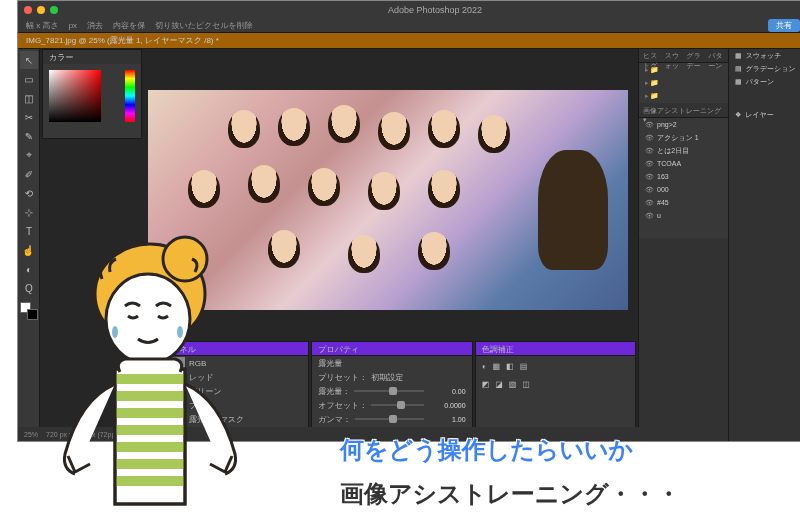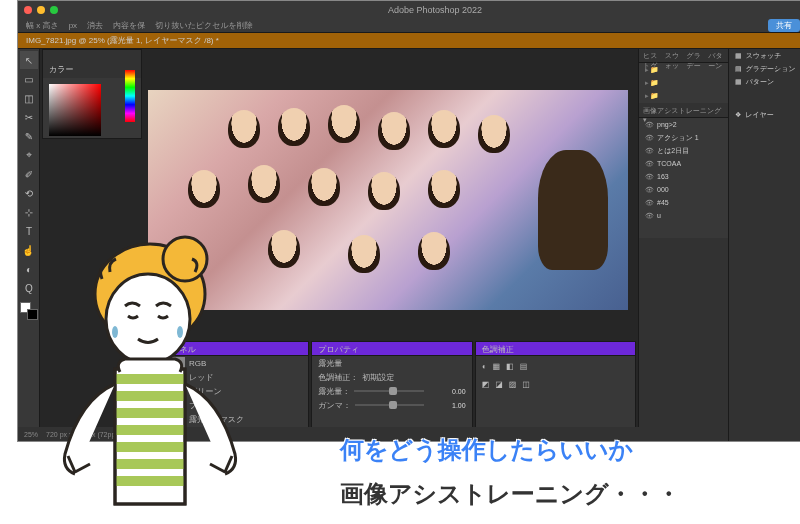--- a/index.html
+++ b/index.html
@@ -15,21 +15,21 @@
 .tabbar{height:16px;background:#a16207;display:flex;align-items:center;padding:0 8px;font-size:8px;color:#ccc;border-bottom:1px solid #1a1a1a}
 .workspace{display:flex;height:calc(100% - 48px)}
 .tools{width:22px;background:#383838;display:flex;flex-direction:column;gap:1px;padding:2px;border-right:1px solid #1a1a1a}
 .tool{width:18px;height:18px;display:flex;align-items:center;justify-content:center;color:#bbb;font-size:10px;cursor:pointer}
 .tool.active{background:#4a4a4a}
 .fgbg{position:relative;width:18px;height:18px;margin-top:4px}
 .fgbg .fg{position:absolute;top:0;left:0;width:11px;height:11px;background:#fff;border:1px solid #666}
 .fgbg .bg{position:absolute;bottom:0;right:0;width:11px;height:11px;background:#000;border:1px solid #666}
 .middle{flex:1;display:flex;flex-direction:column;background:#262626}
 .color-panel{position:absolute;top:48px;left:24px;width:100px;height:90px;background:#383838;border:1px solid #1a1a1a}
-.color-panel .hdr{height:14px;font-size:8px;color:#ccc;padding:14px 6px;background:#323232}
+.color-panel .hdr{height:14px;font-size:8px;color:#ccc;padding:2px 6px;background:#323232}
 .picker{width:52px;height:52px;margin:6px;background:linear-gradient(to right,#fff,rgba(255,0,0,0));background-color:red;position:relative}
 .picker::after{content:"";position:absolute;inset:0;background:linear-gradient(to top,#000,transparent)}
 .hue{position:absolute;right:6px;top:20px;width:10px;height:52px;background:linear-gradient(red,yellow,lime,cyan,blue,magenta,red)}
 .canvas-area{flex:1;display:flex;align-items:center;justify-content:center;padding:10px 10px 0 108px}
 .canvas{width:480px;height:220px;background:linear-gradient(135deg,#e8d4c0 0%,#d9a8a8 20%,#c49090 35%,#e8ccd0 50%,#b8a0d0 65%,#5a7ba8 80%,#486090 100%);position:relative;overflow:hidden}
 .faces{position:absolute;inset:0}
 .face{position:absolute;width:32px;height:38px;background:radial-gradient(ellipse at 50% 35%,#f0d0b0 55%,#2a1a10 56%);border-radius:50% 50% 45% 45%}
 .bottom-panels{display:flex;gap:2px;height:100px;padding:0 2px 2px 108px}
 .panel{flex:1;background:#383838;border:1px solid #1a1a1a;font-size:8px;color:#bbb}
 .panel .hdr{height:14px;padding:2px 6px;background:#6d28d9;border-bottom:1px solid #1a1a1a}
@@ -146,27 +146,32 @@
               <span class="thumb" style="background:#fff"></span>
               <span>露光量 1マスク</span>
             </div>
         </div>
         <div class="panel">
           <div class="hdr">プロパティ</div>
           <div class="row">
               <span>露光量</span>
             </div>
           <div class="row">
-              <span>色調補正：</span>
+              <span>プリセット：</span>
               <span>初期設定</span>
             </div>
           <div class="row">
               <span>露光量：</span>
               <div class="slider"></div>
               <span class="val">0.00</span>
+            </div>
+          <div class="row">
+              <span>オフセット：</span>
+              <div class="slider"></div>
+              <span class="val">0.0000</span>
             </div>
           <div class="row">
               <span>ガンマ：</span>
               <div class="slider"></div>
               <span class="val">1.00</span>
             </div>
         </div>
         <div class="panel">
           <div class="hdr">色調補正</div>
           <div class="row" style="gap:6px;flex-wrap:wrap;height:auto;padding:6px">

